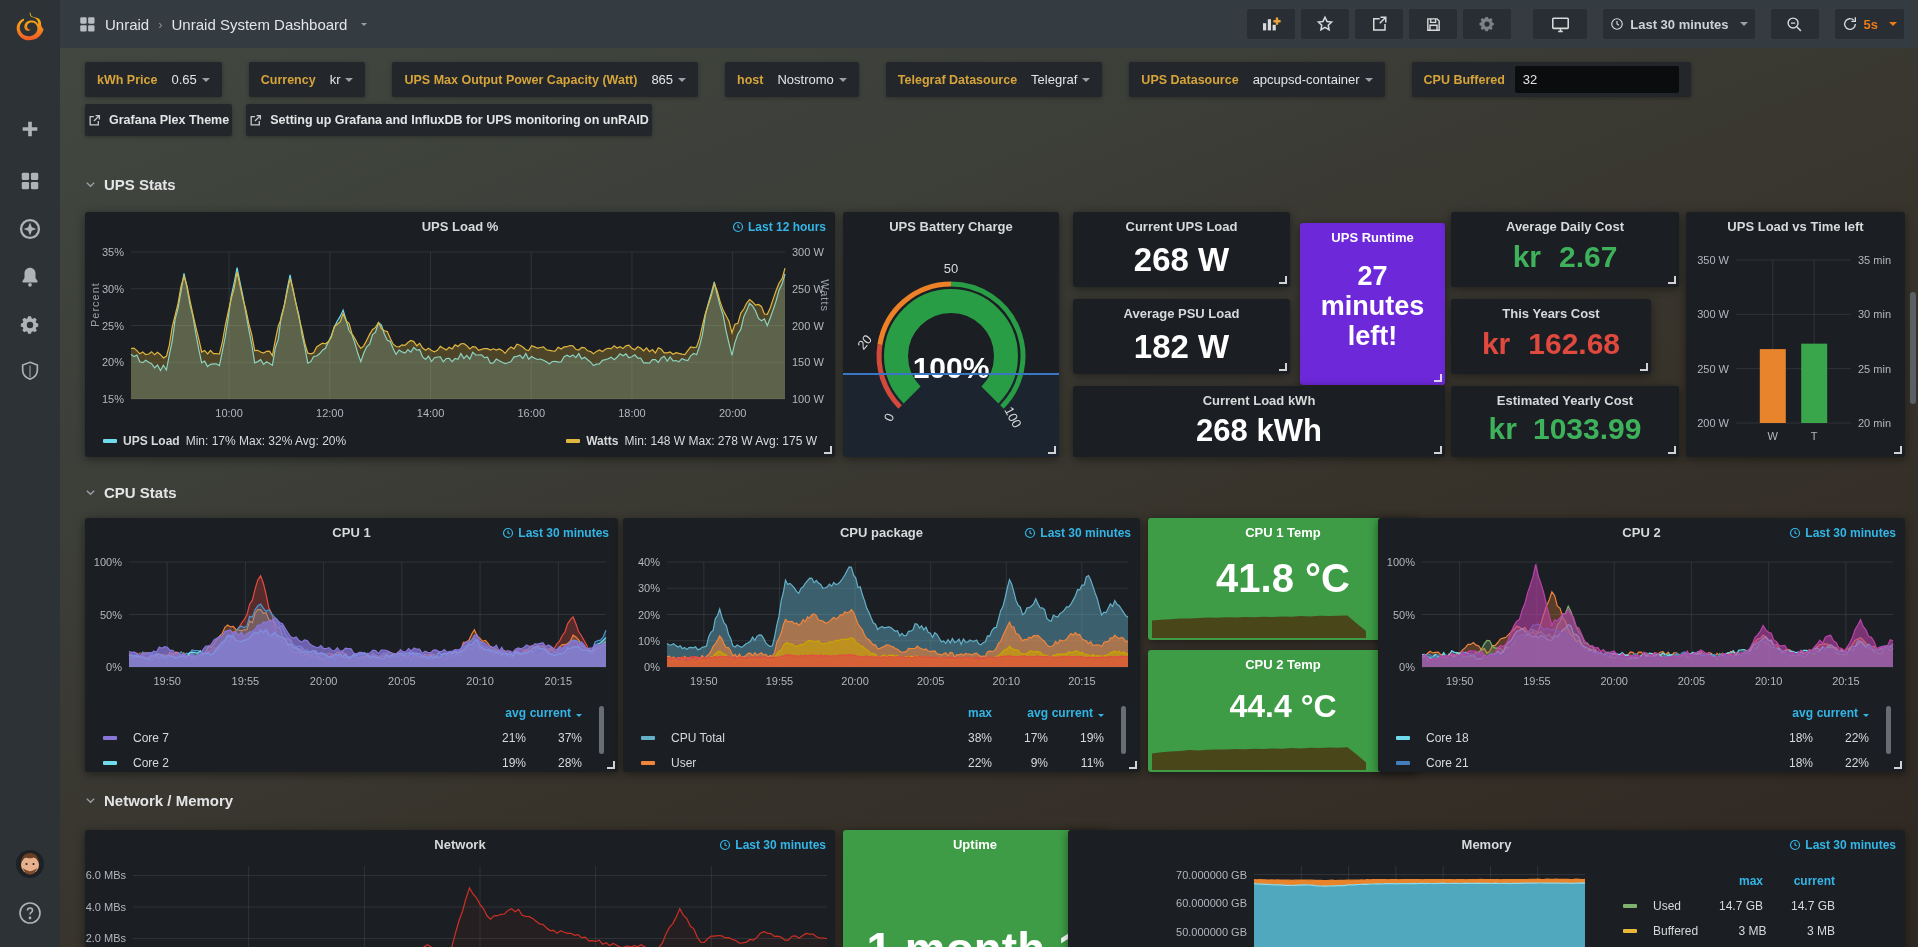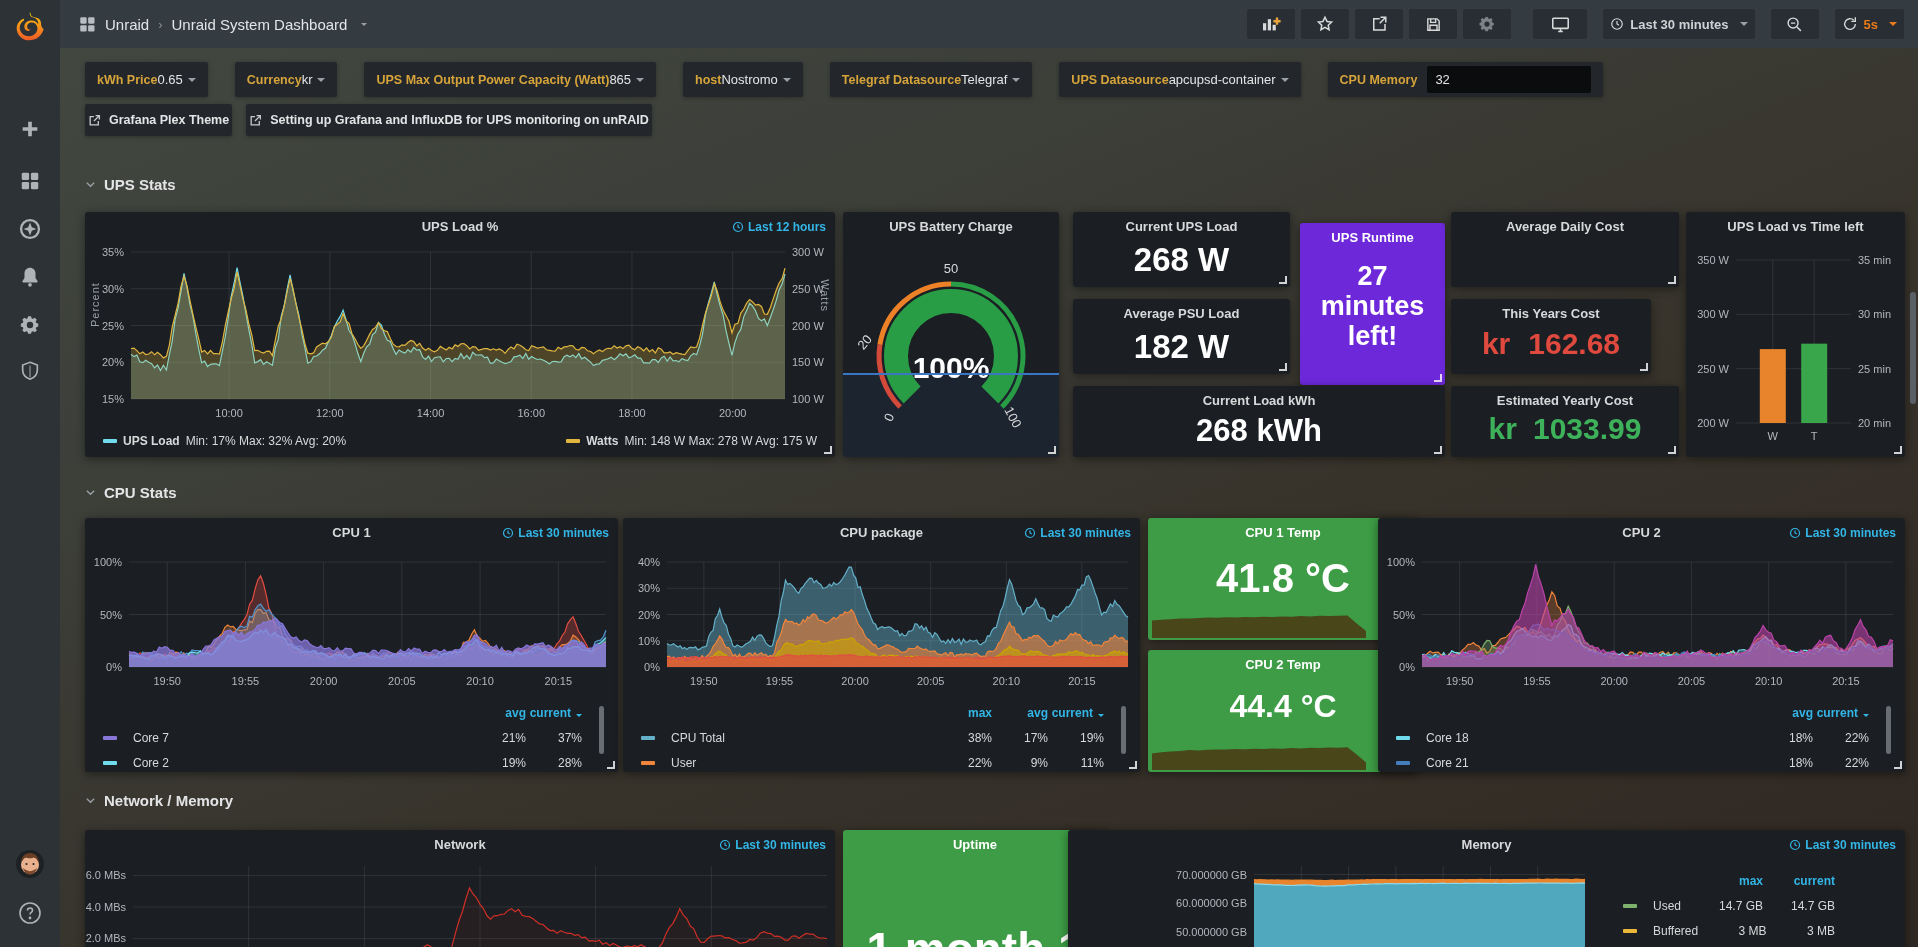--- a/index.html
+++ b/index.html
@@ -19,21 +19,21 @@
   .navright{position:absolute;right:14px;top:9px;display:flex;align-items:center;gap:6px;}
   .icnbtn{height:30px;min-width:34px;background:#282e33;border-radius:2px;display:flex;align-items:center;justify-content:center;color:#cfd2d5;padding:0 7px;gap:6px;cursor:pointer;font-size:13px;}
   .icnbtn.dim{color:#7c8287;}
   .gap{width:10px;}
   .caret{display:inline-block;width:0;height:0;border-left:4px solid transparent;border-right:4px solid transparent;border-top:4px solid #9aa0a6;margin-left:5px;}
   .caret.sm{border-left-width:3px;border-right-width:3px;border-top-width:3px;}
   .caret.blue{border-top-color:#33b5e5;}
   .caret.orange{border-top-color:#eb7b18;}
   
   .varrow{position:absolute;left:85px;top:62px;display:flex;gap:27px;z-index:3;}
-  .vchip{background:#23272b;border-radius:2px;height:35px;display:flex;align-items:center;padding:0 12px;box-shadow:0 1px 4px rgba(0,0,0,.3);}
+  .vchip{background:#23272b;border-radius:2px;height:35px;display:flex;align-items:center;padding:0 12px;gap:14px;box-shadow:0 1px 4px rgba(0,0,0,.3);}
   .vlab{color:#d6a43a;font-weight:700;font-size:12.5px;white-space:nowrap;}
   .vval{color:#e3e4e6;font-size:13px;display:flex;align-items:center;cursor:pointer;white-space:nowrap;}
   .vinput{background:#0b0c0e;border:none;color:#e3e4e6;font-size:13px;height:27px;width:148px;border-radius:2px;padding:0 8px;font-family:inherit;}
   .linkrow{position:absolute;left:85px;top:104px;display:flex;gap:14px;z-index:3;}
   .lchip{background:#23272b;border-radius:2px;height:32px;display:flex;align-items:center;padding:0 3px;gap:8px;font-weight:700;font-size:12.5px;color:#e3e4e6;cursor:pointer;box-shadow:0 1px 4px rgba(0,0,0,.3);}
   
   .sechead{position:absolute;left:85px;display:flex;align-items:center;gap:8px;font-size:15px;font-weight:700;color:#e3e4e6;cursor:pointer;}
   .sechead svg{color:#9aa0a6;}
   
   .panel{position:absolute;background:#1b1e23;border-radius:3px;box-shadow:0 2px 10px rgba(0,0,0,.45);}
@@ -252,21 +252,21 @@
       </span>
   </div>
   <div class="vchip">
     <span class="vlab">UPS Datasource</span>
     <span class="vval">
         <span>apcupsd-container</span>
         <span class="caret"></span>
       </span>
   </div>
   <div class="vchip" style="gap:10px">
-    <span class="vlab">CPU Memory</span>
+    <span class="vlab">CPU Buffered</span>
     <input class="vinput" value="32" style="">
   </div>
 </div>
 
 <div class="linkrow">
   <div class="lchip">
     <svg width="13" height="13" viewBox="0 0 24 24" fill="none" stroke="#c7c9cc" stroke-width="2.4">
         <path d="M11 5H4v15h15v-7"></path>
         <path d="M11 13L21 3M14 3h7v7"></path>
       </svg>
@@ -390,20 +390,23 @@
   <div class="statval" style="top:38px;font-size:27px;line-height:1.12;padding:0 8px">27 minutes left!</div>
 </div>
 
 <div class="panel" style="left:1073px;top:386px;width:372px;height:71px">
   <div class="ptitle">Current Load kWh</div>
   <div class="statval" style="top:27px;font-size:31px">268 kWh</div>
 </div>
 
 <div class="panel" style="left:1451px;top:212px;width:228px;height:75px">
   <div class="ptitle" style="left:10px;right:10px">Average Daily Cost</div>
+  <div class="statval" style="top:28px;font-size:30px">
+    <span style="margin-right: 18px; color: rgb(62, 177, 91);">kr</span><span style="color: rgb(62, 177, 91);">2.67</span>
+  </div>
 </div>
 
 <div class="panel" style="left:1451px;top:299px;width:200px;height:75px">
   <div class="ptitle" style="left:10px;right:10px">This Years Cost</div>
   <div class="statval" style="top:28px;font-size:30px">
     <span style="margin-right: 18px; color: rgb(224, 73, 62);">kr</span><span style="color: rgb(224, 73, 62);">162.68</span>
   </div>
 </div>
 
 <div class="panel" style="left:1451px;top:386px;width:228px;height:71px">

